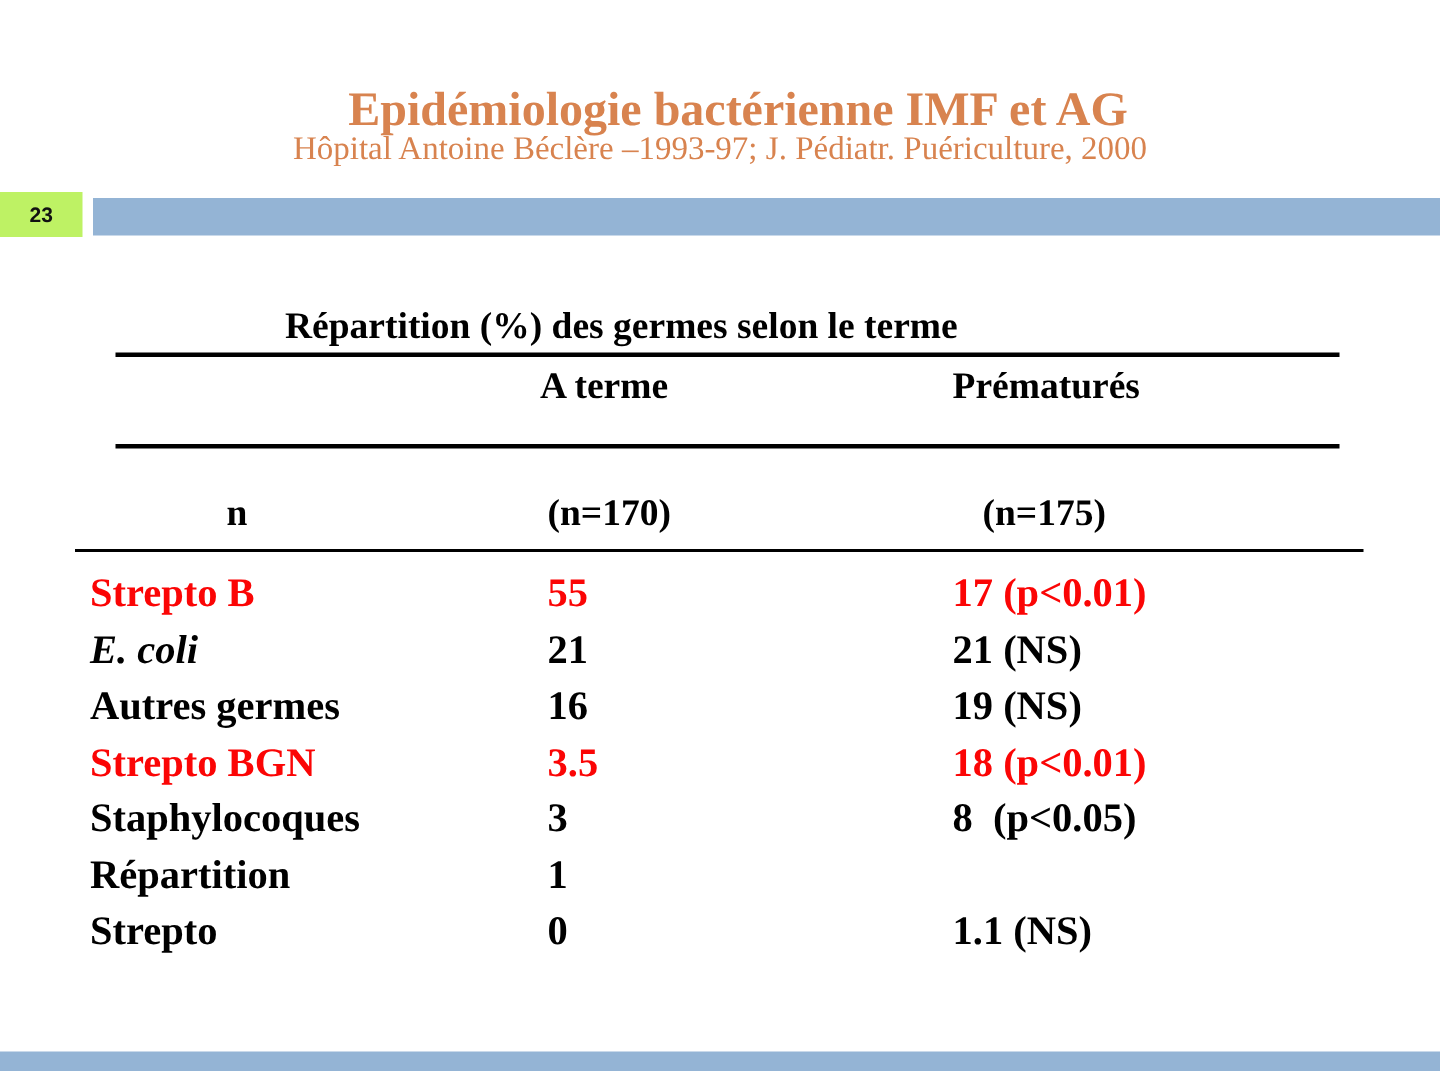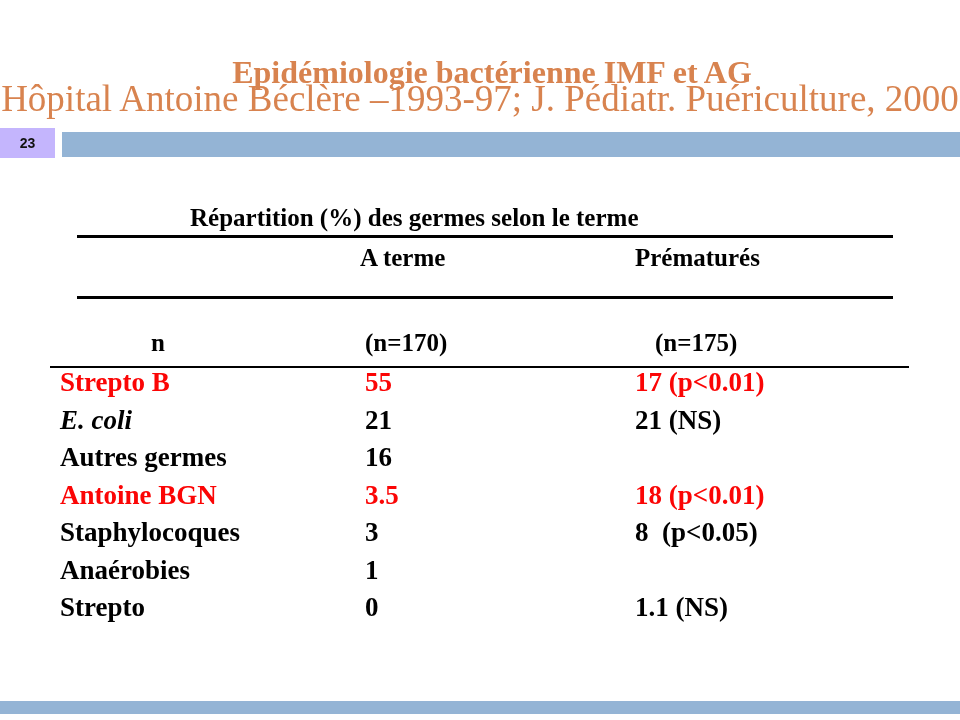--- a/index.html
+++ b/index.html
@@ -9,28 +9,28 @@
   }
 
   
   .title {
     position:absolute; top:42px; left:0; width:960px; margin:12px;
     text-align:center; font-size:32px; line-height:36px; font-weight:bold;
     color:#d8834f; letter-spacing:0px;
   }
   .subtitle {
     position:absolute; top:83px; left:0; width:960px;
-    text-align:center; font-size:37px; line-height:32px; font-weight:normal;
+    text-align:center; font-size:22px; line-height:32px; font-weight:normal;
     color:#d8834f;
   }
 
   
   .page-num {
     position:absolute; left:0; top:128px; width:55px; height:30px;
-    background:#c4b5fd; display:flex; align-items:center; justify-content:center;
+    background:#bef264; display:flex; align-items:center; justify-content:center;
     font-family:"Liberation Sans", sans-serif; font-size:14px; font-weight:bold;
     color:#111111;
   }
   .top-band {
     position:absolute; left:62px; top:132px; width:898px; height:25px;
     background:#94b4d5;
   }
 
   
   .bottom-band {
@@ -52,21 +52,21 @@
     position:absolute; top:244px; font-size:25px; font-weight:bold; white-space:nowrap;
   }
   .colhead-a { left:360px; }
   .colhead-p { left:635px; }
 
   .nrow { position:absolute; top:329px; font-size:25px; font-weight:bold; white-space:pre; }
   .nrow-label { left:48px; width:220px; text-align:center; }
   .nrow-a { left:365px; }
   .nrow-p { left:655px; }
 
-  .rows { position:absolute; left:48px; top:364px; width:864px; }
+  .rows { position:absolute; left:48px; top:377px; width:864px; }
   .row {
     display:grid; grid-template-columns:317px 270px 277px;
     height:37.5px; align-items:center;
     font-size:27px; font-weight:bold; line-height:37.5px;
   }
   .row .label { padding-left:12px; white-space:nowrap; }
   .row .val { white-space:pre; }
   .row.red { color:#fb0505; }
   .row .label.italic { font-style:italic; }
 </style>
@@ -100,33 +100,34 @@
       <div class="val">17 (p&lt;0.01)</div>
     </div>
     <div class="row">
       <div class="label italic">E. coli</div>
       <div class="val">21</div>
       <div class="val">21 (NS)</div>
     </div>
     <div class="row">
       <div class="label">Autres germes</div>
       <div class="val">16</div>
+      <div class="val">19 (NS)</div>
     </div>
     <div class="row red">
-      <div class="label">Antoine BGN</div>
+      <div class="label">Strepto BGN</div>
       <div class="val">3.5</div>
       <div class="val">18 (p&lt;0.01)</div>
     </div>
     <div class="row">
       <div class="label">Staphylocoques</div>
       <div class="val">3</div>
       <div class="val">8  (p&lt;0.05)</div>
     </div>
     <div class="row">
-      <div class="label">Anaérobies</div>
+      <div class="label">Répartition</div>
       <div class="val">1</div>
     </div>
     <div class="row">
       <div class="label">Strepto</div>
       <div class="val">0</div>
       <div class="val">1.1 (NS)</div>
     </div>
   </div>
 
   <div class="bottom-band"></div>

